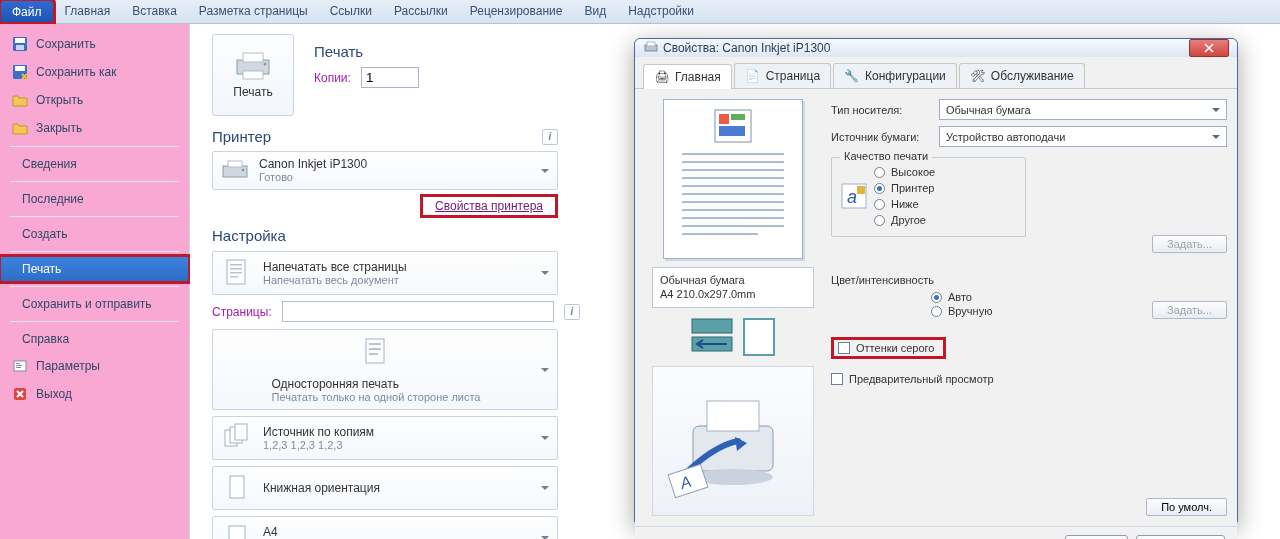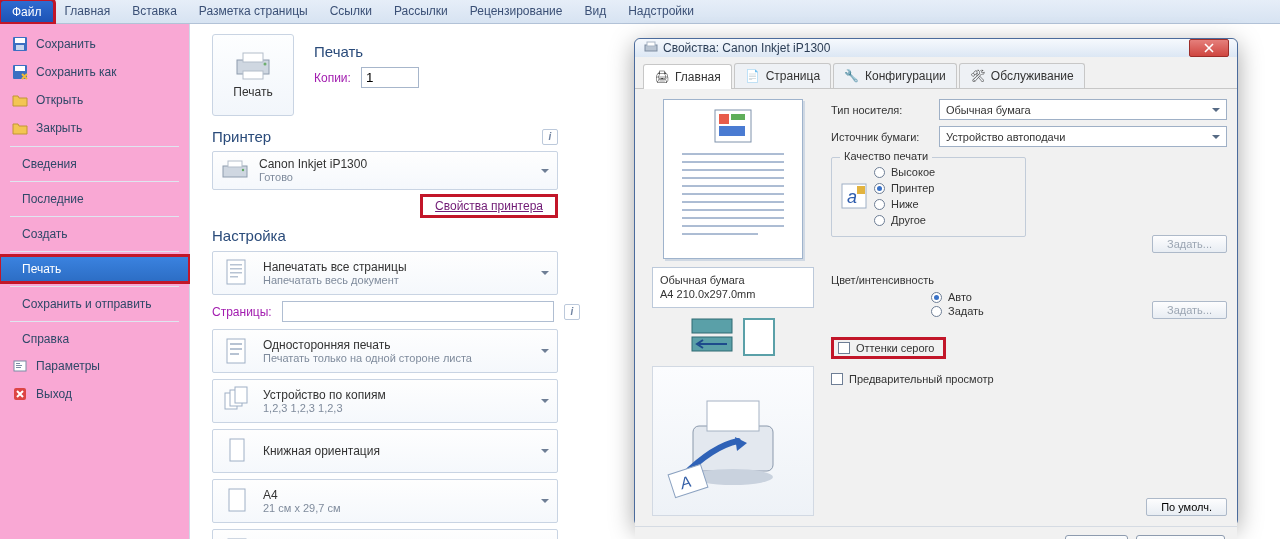--- a/index.html
+++ b/index.html
@@ -230,41 +230,41 @@
         <div class="select-desc">Напечатать весь документ</div>
       </div>
     </div>
 
     <div class="row" style="width:368px;margin-top:6px;">
       <span class="label">Страницы:</span>
       <input class="pages-input" style="">
       <span class="info-badge">i</span>
     </div>
 
-    <div class="select-box wide" style="margin-top:5px;">
+    <div class="select-box wide" style="margin-top:5px;flex-direction:column;">
       <svg class="doc-ico" viewBox="0 0 32 32">
           <rect x="6" y="4" width="18" height="24" fill="#fff" stroke="#9fb0c6"></rect>
           <rect x="9" y="8" width="12" height="2" fill="#b7c3d3"></rect>
           <rect x="9" y="13" width="12" height="2" fill="#b7c3d3"></rect>
           <rect x="9" y="18" width="9" height="2" fill="#b7c3d3"></rect>
         </svg>
       <div>
         <div class="select-title">Односторонняя печать</div>
         <div class="select-desc">Печатать только на одной стороне листа</div>
       </div>
     </div>
 
     <div class="select-box wide" style="margin-top:6px;">
       <svg class="doc-ico" viewBox="0 0 32 32">
           <rect x="4" y="8" width="12" height="16" fill="#fff" stroke="#9fb0c6"></rect>
           <rect x="9" y="5" width="12" height="16" fill="#fff" stroke="#9fb0c6"></rect>
           <rect x="14" y="2" width="12" height="16" fill="#fff" stroke="#9fb0c6"></rect>
         </svg>
       <div>
-        <div class="select-title">Устройство по копиям</div>
+        <div class="select-title">Источник по копиям</div>
         <div class="select-desc">1,2,3   1,2,3   1,2,3</div>
       </div>
     </div>
 
     <div class="select-box wide" style="margin-top:6px;">
       <svg class="doc-ico" viewBox="0 0 32 32">
           <rect x="9" y="4" width="14" height="22" fill="#fff" stroke="#9fb0c6"></rect>
         </svg>
       <div>
         <div class="select-title">Книжная ориентация</div>
@@ -434,21 +434,21 @@
 
       <div style="display:flex;align-items:flex-start;margin-top:4px;">
         <div class="group-box" style="flex:0 0 195px;border:none;padding-left:0;">
           <span class="legend" style="position:static;background:none;padding:0;">Цвет/интенсивность</span>
           <label class="radio-row" style="margin-left:100px;margin-top:4px;">
               <span class="radio-dot checked"></span>
               <span>Авто</span>
             </label>
           <label class="radio-row" style="margin-left:100px;">
               <span class="radio-dot"></span>
-              <span>Задать</span>
+              <span>Вручную</span>
             </label>
         </div>
         <div style="flex:1;display:flex;align-items:flex-end;justify-content:flex-end;height:56px;">
           <button class="small-btn disabled">Задать...</button>
         </div>
       </div>
 
       <label class="check-row hl-red-box" style="width:115px;padding:2px 4px;">
         <span class="checkbox"></span>
         <span>Оттенки серого</span>

